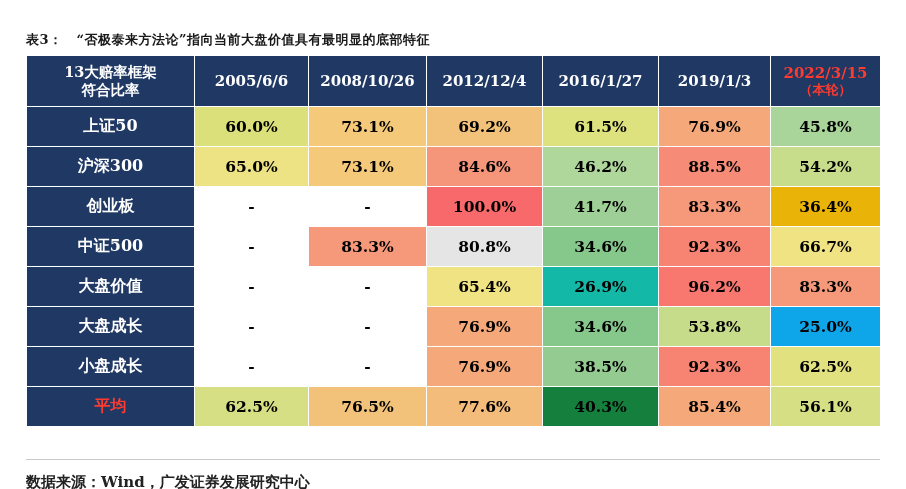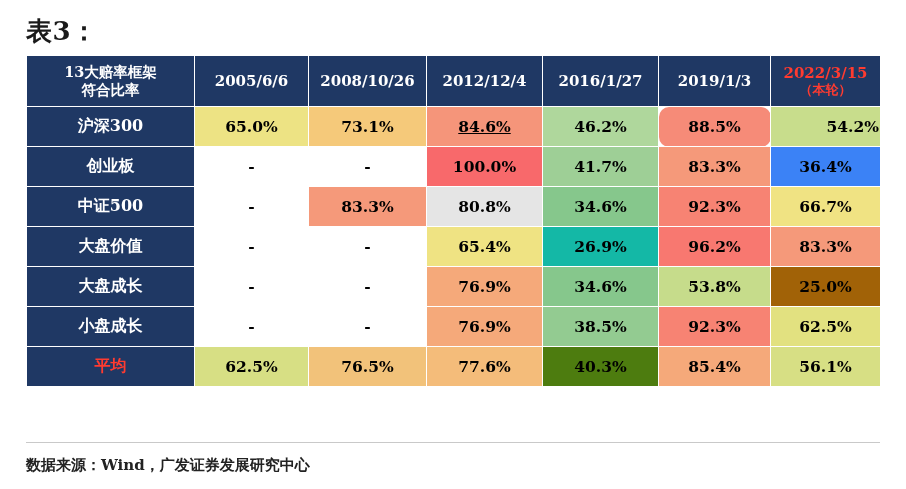--- a/index.html
+++ b/index.html
@@ -19,24 +19,25 @@
     height: 489px;
     box-sizing: border-box;
     padding: 0;
   }
   .title-row {
     display: flex;
     align-items: baseline;
     padding: 14px 26px 6px 26px;
     font-family: "DejaVu Serif", serif;
     font-weight: bold;
-    font-size: 26px;
+    font-size: 13px;
     color: #1a1a1a;
     letter-spacing: 0.5px;
     white-space: nowrap;
+    margin-top: 17px;
   }
   .title-label {
     margin-right: 14px;
   }
   .title-text {
   }
   .table-wrap {
     padding: 0 26px;
   }
   table.main {
@@ -102,20 +103,21 @@
     background: #c9c9c9;
   }
 </style>
 </head>
 <body>
 
 <div class="page">
 
   <div class="title-row">
     <span class="title-label">表3：</span>
+    <span class="title-text">“否极泰来方法论”指向当前大盘价值具有最明显的底部特征</span>
   </div>
 
   <div class="table-wrap">
     <table class="main">
       <colgroup>
         <col style="width:168px">
         <col style="width:114px">
         <col style="width:118px">
         <col style="width:116px">
         <col style="width:116px">
@@ -131,36 +133,45 @@
             <th><span>2005/6/6</span></th>
             <th><span>2008/10/26</span></th>
             <th><span>2012/12/4</span></th>
             <th><span>2016/1/27</span></th>
             <th><span>2019/1/3</span></th>
             <th class="hdr-latest"><span>2022/3/15</span><span class="sub">（本轮）</span></th>
           </tr>
       </thead>
       <tbody>
           <tr>
+            <td class="rowlabel">上证50</td>
+            <td style="background: rgb(220, 224, 122);">60.0%</td>
+            <td style="background: rgb(245, 201, 122);">73.1%</td>
+            <td style="background: rgb(242, 194, 122);">69.2%</td>
+            <td style="background: rgb(221, 225, 126);">61.5%</td>
+            <td style="background: rgb(245, 169, 122);">76.9%</td>
+            <td style="background: rgb(169, 212, 154);">45.8%</td>
+          </tr>
+          <tr>
             <td class="rowlabel">沪深300</td>
             <td style="background: rgb(237, 227, 132);">65.0%</td>
             <td style="background: rgb(245, 201, 122);">73.1%</td>
-            <td style="background: rgb(245, 149, 122); text-decoration: underline;">84.6%</td>
+            <td style="background: rgb(245, 149, 122);">84.6%</td>
             <td style="background: rgb(175, 215, 156);">46.2%</td>
-            <td style="background: rgb(246, 139, 120); border-radius: 10px;">88.5%</td>
-            <td style="background: rgb(200, 221, 140); text-align: right;">54.2%</td>
+            <td style="background: rgb(246, 139, 120);">88.5%</td>
+            <td style="background: rgb(200, 221, 140);">54.2%</td>
           </tr>
           <tr>
             <td class="rowlabel">创业板</td>
             <td style="background: rgb(255, 255, 255);">-</td>
             <td style="background: rgb(255, 255, 255);">-</td>
             <td style="background: rgb(248, 105, 107);">100.0%</td>
             <td style="background: rgb(158, 207, 150);">41.7%</td>
             <td style="background: rgb(245, 153, 122);">83.3%</td>
-            <td style="background: #3b82f6;">36.4%</td>
+            <td style="background: #eab308;">36.4%</td>
           </tr>
           <tr>
             <td class="rowlabel">中证500</td>
             <td style="background: rgb(255, 255, 255);">-</td>
             <td style="background: rgb(245, 153, 122);">83.3%</td>
             <td style="background: #e5e5e5;">80.8%</td>
             <td style="background: rgb(134, 199, 140);">34.6%</td>
             <td style="background: rgb(247, 131, 115);">92.3%</td>
             <td style="background: rgb(240, 227, 131);">66.7%</td>
           </tr>
@@ -173,37 +184,37 @@
             <td style="background: rgb(248, 120, 112);">96.2%</td>
             <td style="background: rgb(245, 153, 122);">83.3%</td>
           </tr>
           <tr>
             <td class="rowlabel">大盘成长</td>
             <td style="background: rgb(255, 255, 255);">-</td>
             <td style="background: rgb(255, 255, 255);">-</td>
             <td style="background: rgb(245, 169, 122);">76.9%</td>
             <td style="background: rgb(134, 199, 140);">34.6%</td>
             <td style="background: rgb(198, 220, 139);">53.8%</td>
-            <td style="background: #a16207;">25.0%</td>
+            <td style="background: #0ea5e9;">25.0%</td>
           </tr>
           <tr>
             <td class="rowlabel">小盘成长</td>
             <td style="background: rgb(255, 255, 255);">-</td>
             <td style="background: rgb(255, 255, 255);">-</td>
             <td style="background: rgb(245, 169, 122);">76.9%</td>
             <td style="background: rgb(147, 203, 145);">38.5%</td>
             <td style="background: rgb(247, 131, 115);">92.3%</td>
             <td style="background: rgb(226, 225, 128);">62.5%</td>
           </tr>
           <tr class="avg">
             <td class="rowlabel">平均</td>
             <td style="background: rgb(215, 223, 132);">62.5%</td>
             <td style="background: rgb(242, 194, 122);">76.5%</td>
             <td style="background: rgb(244, 188, 122);">77.6%</td>
-            <td style="background: #4d7c0f;">40.3%</td>
+            <td style="background: #15803d;">40.3%</td>
             <td style="background: rgb(245, 169, 122);">85.4%</td>
             <td style="background: rgb(215, 223, 132);">56.1%</td>
           </tr>
         </tbody>
     </table>
   </div>
 
   <div class="rule"></div>
   <div class="source">数据来源：Wind，广发证券发展研究中心</div>
 

